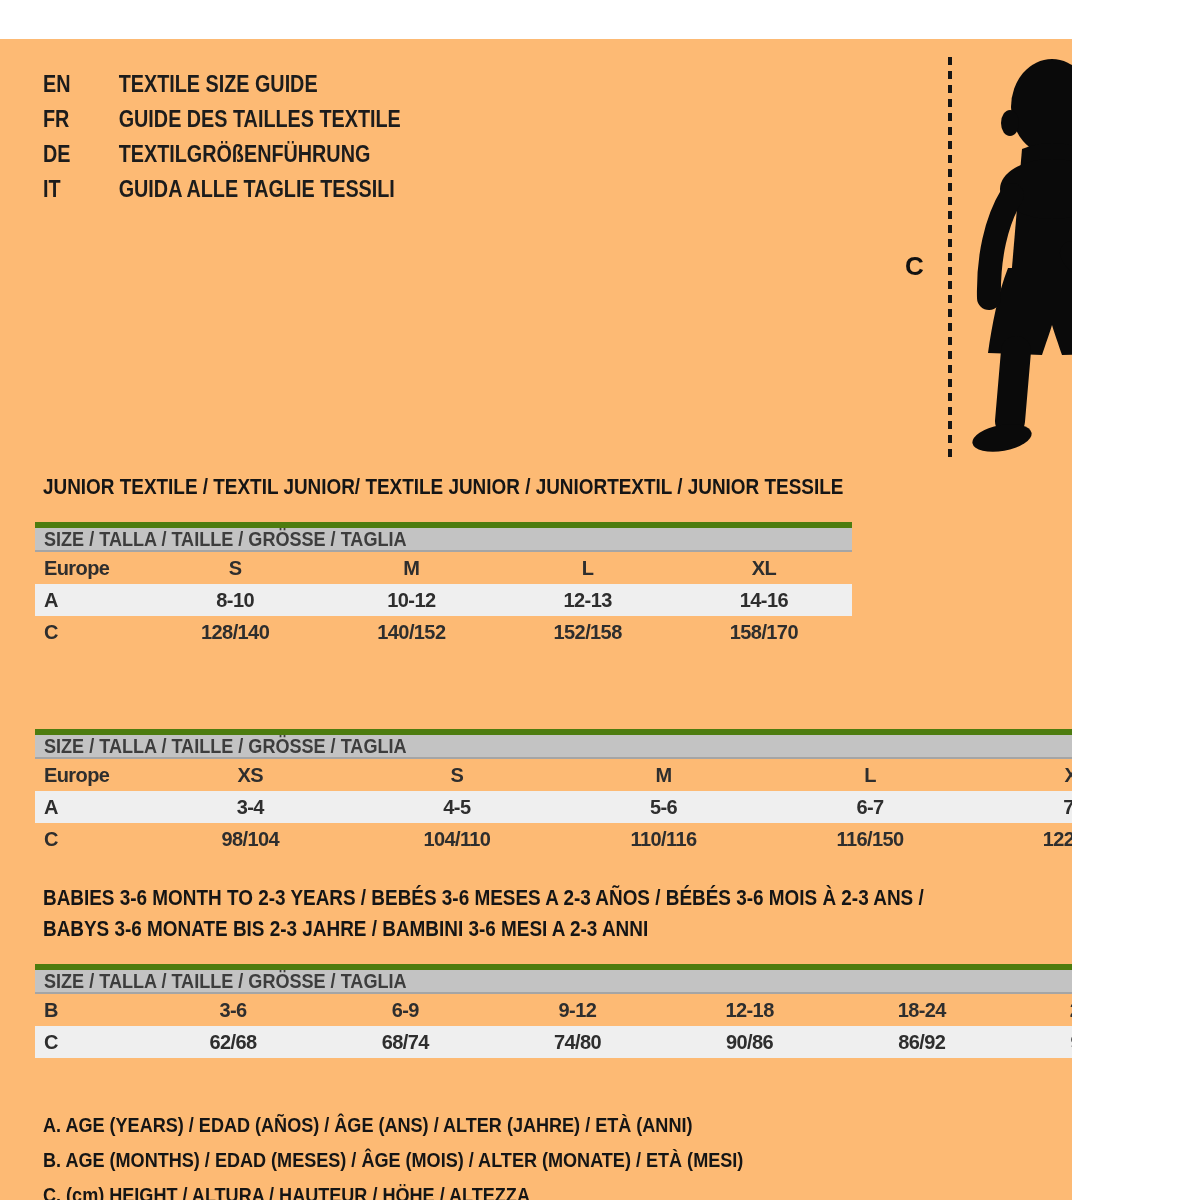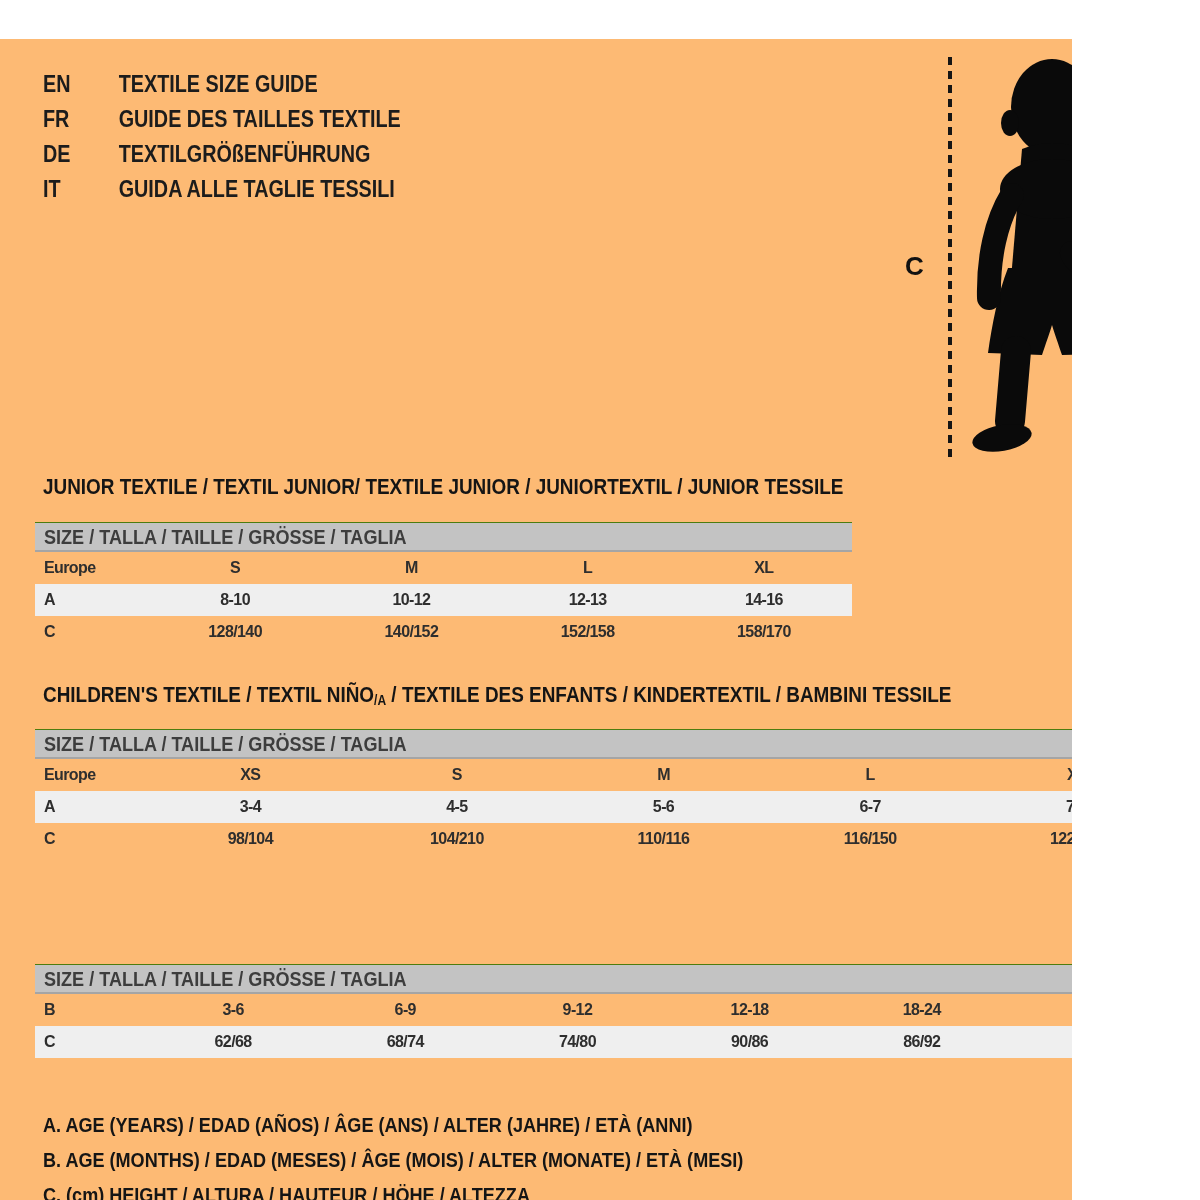--- a/index.html
+++ b/index.html
@@ -67,36 +67,36 @@
   }
   .sub-small {
     font-size: 14px;
     vertical-align: -3px;
   }
   
   .size-table { position: absolute; left: 35px; }
   .t-header {
     height: 30px;
     background: #c3c3c3;
-    border-top: 1px solid #4d7c0f;
+    border-top: 6px solid #4d7c0f;
     border-bottom: 2px solid #a5a5a5;
     display: flex;
     align-items: center;
     padding-left: 9px;
     box-sizing: border-box;
     font-weight: 700;
     font-size: 21px;
     color: #3d3d3d;
   }
   .t-row {
     display: grid;
     height: 32px;
     align-items: center;
     font-weight: 700;
-    font-size: 16px;
+    font-size: 20px;
     letter-spacing: -0.6px;
     color: #2e2e2e;
   }
   .g4 { grid-template-columns: 112px repeat(4, 1fr); }
   .g5 { grid-template-columns: 112px repeat(5, 1fr); }
   .g6 { grid-template-columns: 112px repeat(6, 1fr); }
   .t-row.shaded { background: #efefef; }
   .cell { text-align: center; }
   .cell.label { text-align: left; padding-left: 9px; }
   
@@ -169,21 +169,20 @@
     </div>
     <div class="t-row g4">
       <span class="cell label">C</span>
       <span class="cell">128/140</span>
       <span class="cell">140/152</span>
       <span class="cell">152/158</span>
       <span class="cell">158/170</span>
     </div>
   </div>
 
-  <div class="section-title" style="top:640px;"><span class="cond"><span>CHILDREN'S TEXTILE / TEXTIL NIÑO</span><span class="sub-small">/A</span><span> / TEXTILE DES ENFANTS / KINDERTEXTIL / BAMBINI TESSILE</span></span></div>
   <div class="size-table" style="top:690px; width:1145px;">
     <div class="t-header">
         <span class="cond">SIZE / TALLA / TAILLE / GRÖSSE / TAGLIA</span>
       </div>
     <div class="t-row g5">
       <span class="cell label">Europe</span>
       <span class="cell">XS</span>
       <span class="cell">S</span>
       <span class="cell">M</span>
       <span class="cell">L</span>
@@ -193,27 +192,31 @@
       <span class="cell label">A</span>
       <span class="cell">3-4</span>
       <span class="cell">4-5</span>
       <span class="cell">5-6</span>
       <span class="cell">6-7</span>
       <span class="cell">7-8</span>
     </div>
     <div class="t-row g5">
       <span class="cell label">C</span>
       <span class="cell">98/104</span>
-      <span class="cell">104/210</span>
+      <span class="cell">104/110</span>
       <span class="cell">110/116</span>
       <span class="cell">116/150</span>
       <span class="cell">122/128</span>
     </div>
   </div>
 
+  <div class="section-title" style="top:843px;">
+    <span class="cond">BABIES 3-6 MONTH TO 2-3 YEARS / BEBÉS 3-6 MESES A 2-3 AÑOS / BÉBÉS 3-6 MOIS À 2-3 ANS /</span><br>
+    <span class="cond">BABYS 3-6 MONATE BIS 2-3 JAHRE / BAMBINI 3-6 MESI A 2-3 ANNI</span>
+  </div>
   <div class="size-table" style="top:925px; width:1145px;">
     <div class="t-header">
         <span class="cond">SIZE / TALLA / TAILLE / GRÖSSE / TAGLIA</span>
       </div>
     <div class="t-row g6">
       <span class="cell label">B</span>
       <span class="cell">3-6</span>
       <span class="cell">6-9</span>
       <span class="cell">9-12</span>
       <span class="cell">12-18</span>

